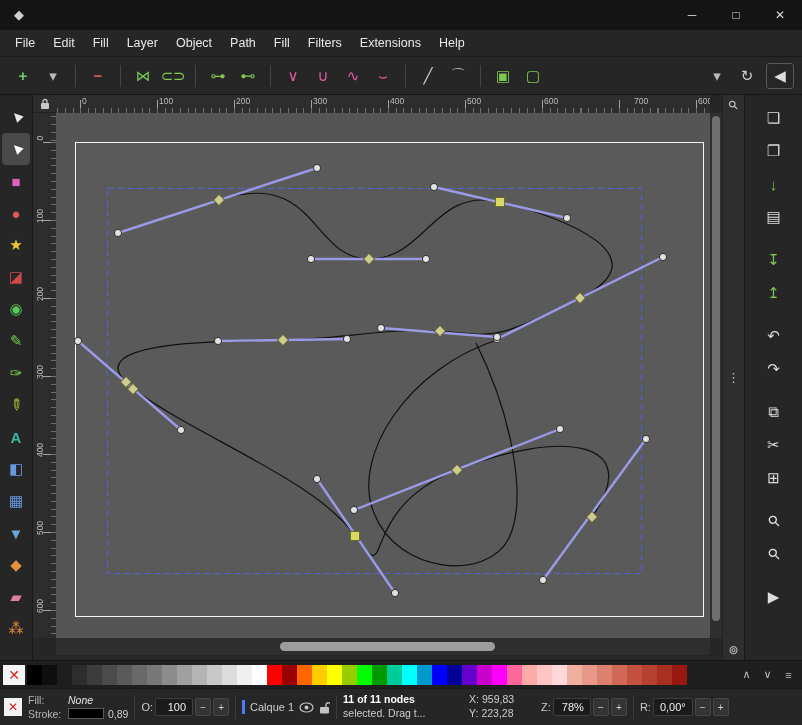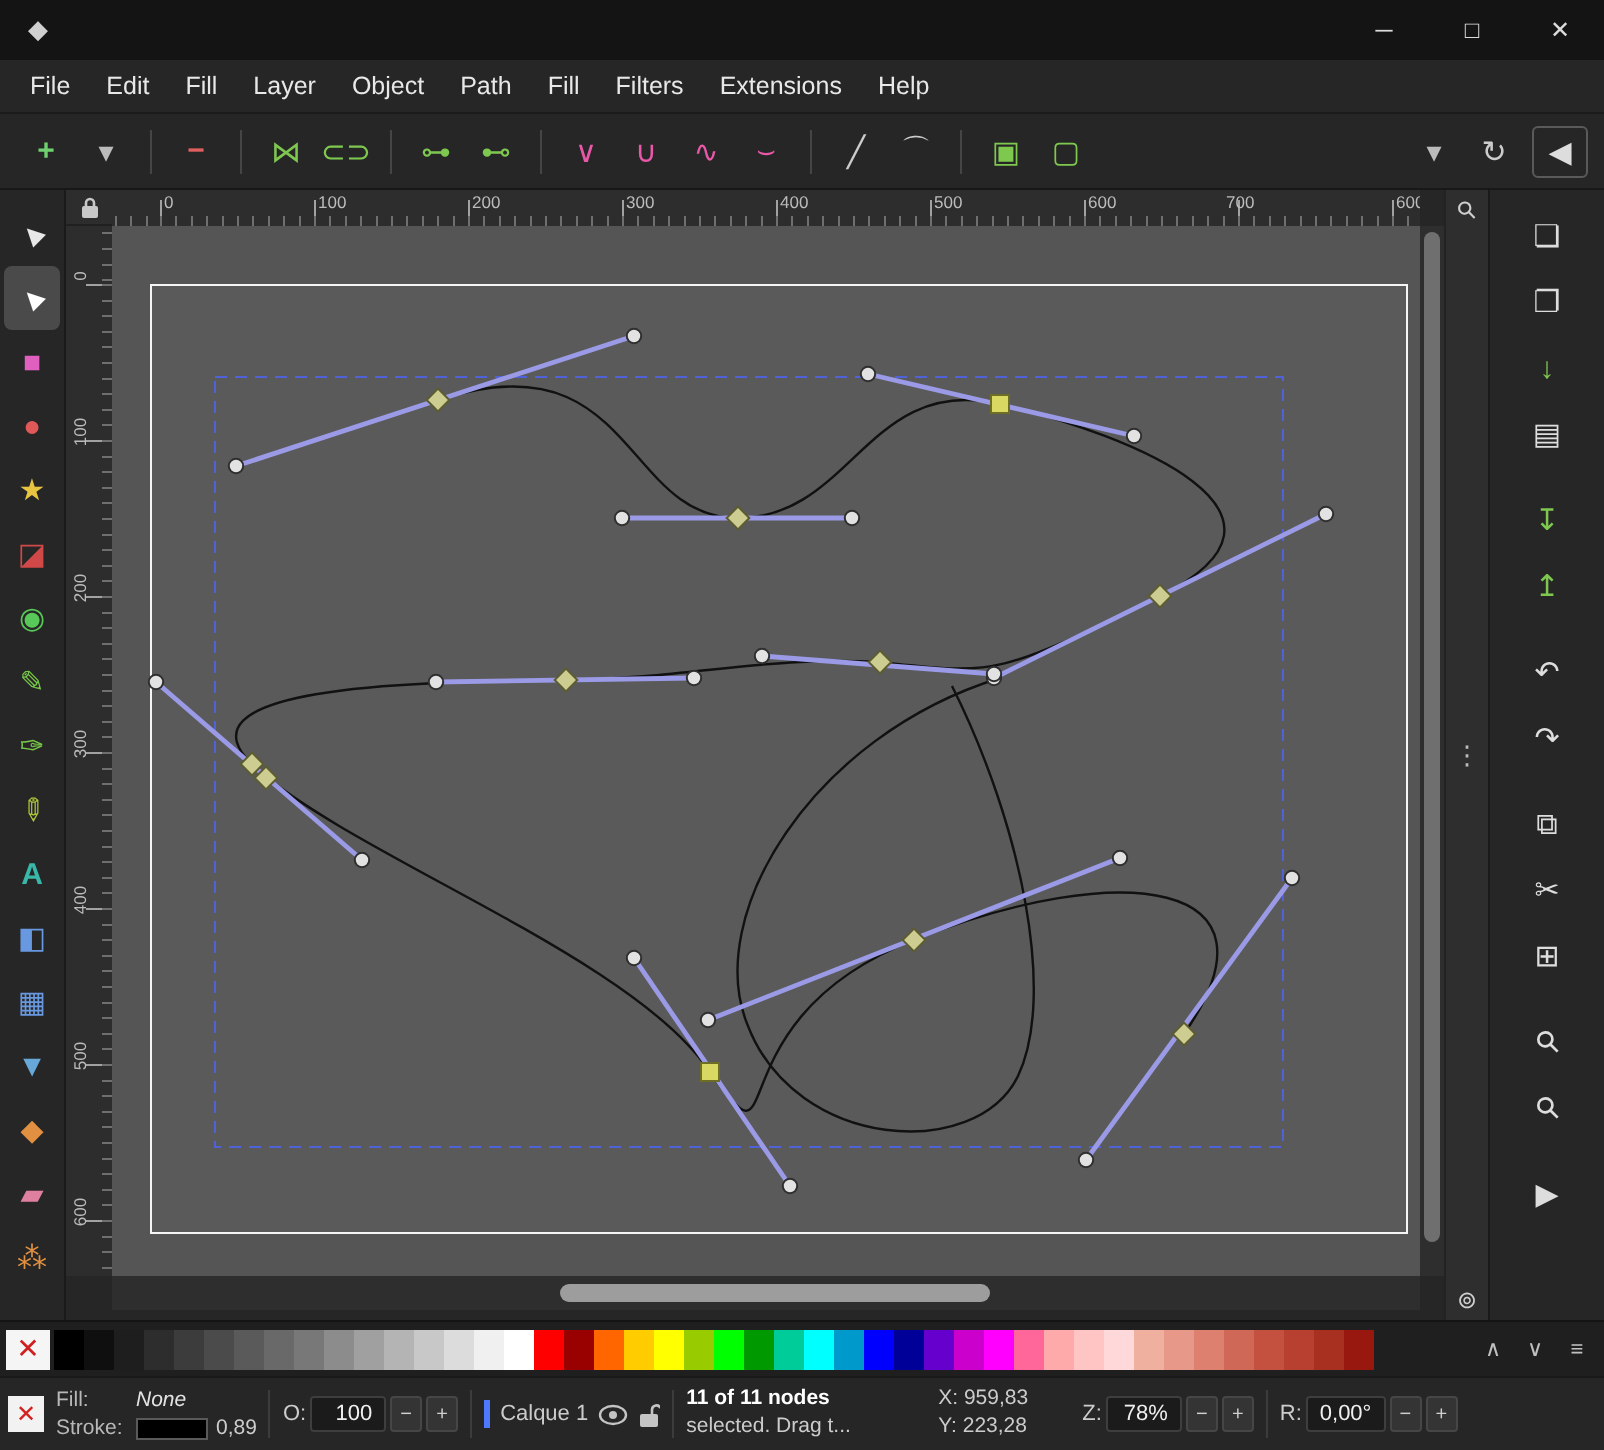--- a/index.html
+++ b/index.html
@@ -61,21 +61,21 @@
   .palette-row{height:28px;background:#1f1f1f;border-top:1px solid #141414;display:flex;align-items:center;box-sizing:border-box;padding:0 3px;}
   .swatch-none{width:22px;height:20px;background:#f5f5f5;color:#cf1f1f;font-weight:bold;font-size:14px;display:flex;align-items:center;justify-content:center;flex:0 0 auto;}
   #swatches{display:flex;height:20px;flex:1;overflow:hidden;margin-left:2px;}
   .swatch{width:15px;height:20px;flex:0 0 auto;}
   .pal-btn{width:21px;height:20px;display:flex;align-items:center;justify-content:center;color:#c0c0c0;font-size:11px;flex:0 0 auto;}
 
   
   .statusbar{height:37px;background:#262626;border-top:1px solid #191919;display:flex;align-items:center;font-size:11px;color:#cccccc;padding:0 4px;gap:6px;box-sizing:border-box;}
   .fs-x{width:18px;height:18px;background:#f2f2f2;color:#d42020;font-weight:bold;font-size:12px;display:flex;align-items:center;justify-content:center;flex:0 0 auto;}
   .fs-block{display:flex;flex-direction:column;gap:2px;font-size:10.5px;}
-  .fs-row{display:flex;align-items:flex-end;gap:4px;}
+  .fs-row{display:flex;align-items:flex-start;gap:4px;}
   .fs-label{color:#b8b8b8;width:36px;}
   .fill-none{font-style:italic;color:#e4e4e4;}
   .stroke-swatch{width:34px;height:9px;background:#000;border:1px solid #5a5a5a;}
   .sb-sep{width:1px;height:24px;background:#3c3c3c;flex:0 0 auto;}
   .spin{display:flex;align-items:center;gap:2px;flex:0 0 auto;}
   .spin-box{background:#1b1b1b;border:1px solid #3e3e3e;padding:2px 6px;min-width:24px;text-align:right;color:#efefef;border-radius:2px;}
   .spin-btn{width:14px;height:16px;background:#343434;border:1px solid #464646;color:#cfcfcf;display:flex;align-items:center;justify-content:center;font-size:10px;border-radius:2px;}
   .layer-block{display:flex;align-items:center;gap:5px;flex:0 0 auto;}
   .layer-color{width:3px;height:14px;background:#4d79ff;}
   .msg{display:flex;flex-direction:column;line-height:1.3;font-size:10.5px;width:120px;overflow:hidden;white-space:nowrap;}
@@ -198,21 +198,21 @@
       </svg>
     </div>
     <div class="hruler" id="hruler">
         <span class="hr-num" style="left: 26px;">0</span>
         <span class="hr-num" style="left: 103px;">100</span>
         <span class="hr-num" style="left: 180px;">200</span>
         <span class="hr-num" style="left: 257px;">300</span>
         <span class="hr-num" style="left: 334px;">400</span>
         <span class="hr-num" style="left: 411px;">500</span>
         <span class="hr-num" style="left: 488px;">600</span>
-        <span class="hr-num" style="left: 557px;">700</span>
+        <span class="hr-num" style="left: 578px;">700</span>
         <span class="hr-num" style="left: 642px;">600</span>
       </div>
     <div class="vruler" id="vruler">
         <span class="vr-num" style="top: 20px;">0</span>
         <span class="vr-num" style="top: 98px;">100</span>
         <span class="vr-num" style="top: 176px;">200</span>
         <span class="vr-num" style="top: 254px;">300</span>
         <span class="vr-num" style="top: 332px;">400</span>
         <span class="vr-num" style="top: 410px;">500</span>
         <span class="vr-num" style="top: 488px;">600</span>

